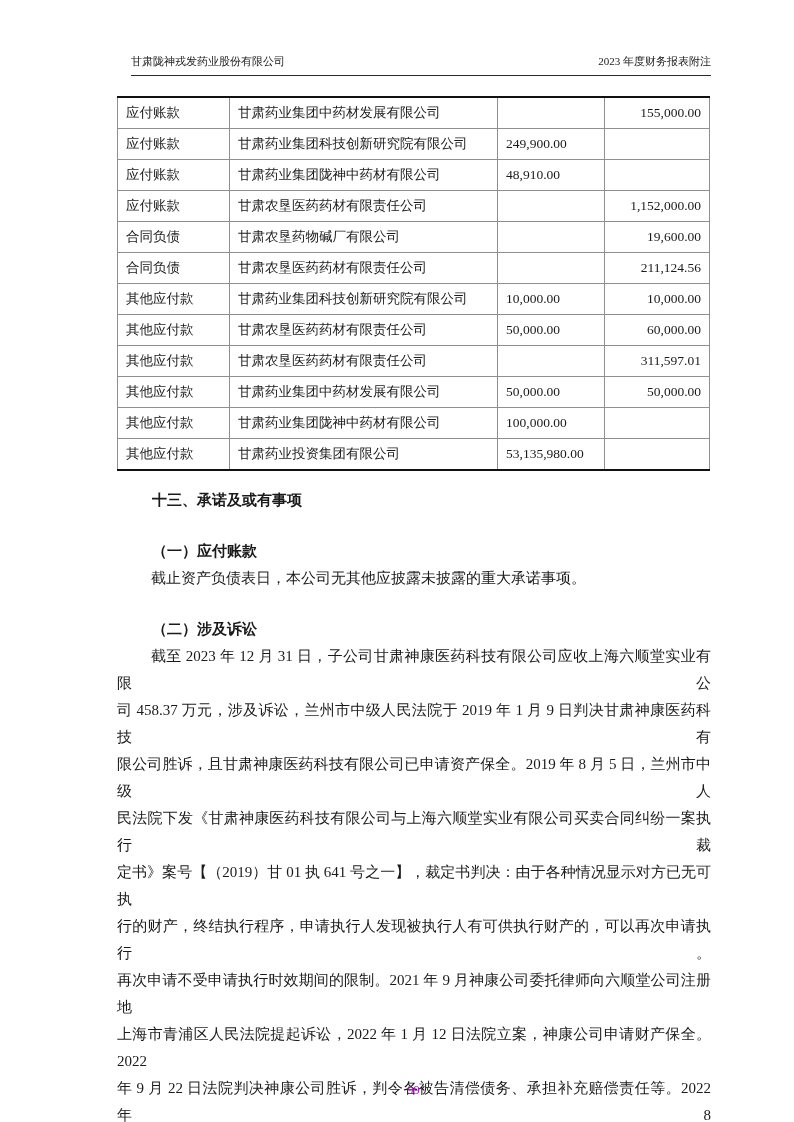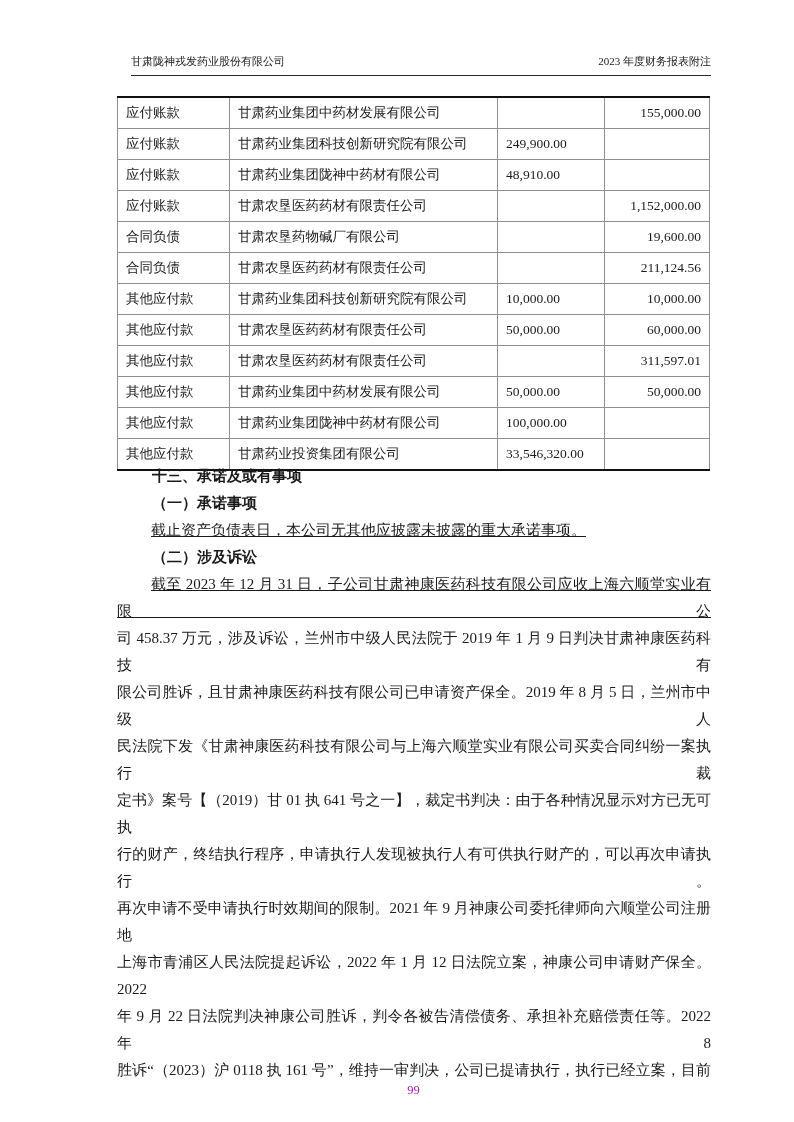--- a/index.html
+++ b/index.html
@@ -38,23 +38,23 @@
   }
   td.c0{width:96px;padding-left:10px;text-align:left;}
   td.c1{width:252px;padding-left:12px;text-align:left;}
   td.c2{width:90px;text-align:left;}
   td.c3{width:89px;text-align:right;margin-left:28px;}
   
   .body-content{
     position:absolute;left:117px;top:463px;width:594px;
     font-size:15px;line-height:27px;
   }
-  .t-h1,.t-h2{font-weight:bold;padding-left:35px;}
+  .t-h1,.t-h2{font-weight:bold;padding-left:35px;margin-top:24px;}
   .t-line,.t-line-indent{text-align:justify;text-align-last:justify;}
-  .t-line-indent,.t-line-indent-end{text-indent:34px;text-decoration:underline;}
+  .t-line-indent,.t-line-indent-end{text-indent:34px;}
   
   .footer{
     position:absolute;left:117px;top:1044px;width:593px;
     text-align:center;font-size:12.5px;color:#a21caf;margin-top:39px;
   }
 </style>
 </head>
 <body>
 
 <div class="page">
@@ -129,30 +129,30 @@
           </tr>
           <tr>
             <td class="c0">其他应付款</td>
             <td class="c1">甘肃药业集团陇神中药材有限公司</td>
             <td class="c2">100,000.00</td>
             <td class="c3"></td>
           </tr>
           <tr>
             <td class="c0">其他应付款</td>
             <td class="c1">甘肃药业投资集团有限公司</td>
-            <td class="c2">33,546,320.00</td>
+            <td class="c2">53,135,980.00</td>
             <td class="c3"></td>
           </tr>
         </tbody>
     </table>
   </div>
 
   <div class="body-content">
       <div class="t-h1">十三、承诺及或有事项</div>
-      <div class="t-h2">（一）承诺事项</div>
+      <div class="t-h2">（一）应付账款</div>
       <div class="t-line-indent-end">截止资产负债表日，本公司无其他应披露未披露的重大承诺事项。</div>
       <div class="t-h2">（二）涉及诉讼</div>
       <div class="t-line-indent">截至 2023 年 12 月 31 日，子公司甘肃神康医药科技有限公司应收上海六顺堂实业有限公</div>
       <div class="t-line">司 458.37 万元，涉及诉讼，兰州市中级人民法院于 2019 年 1 月 9 日判决甘肃神康医药科技有</div>
       <div class="t-line">限公司胜诉，且甘肃神康医药科技有限公司已申请资产保全。2019 年 8 月 5 日，兰州市中级人</div>
       <div class="t-line">民法院下发《甘肃神康医药科技有限公司与上海六顺堂实业有限公司买卖合同纠纷一案执行裁</div>
       <div class="t-line">定书》案号【（2019）甘 01 执 641 号之一】，裁定书判决：由于各种情况显示对方已无可执</div>
       <div class="t-line">行的财产，终结执行程序，申请执行人发现被执行人有可供执行财产的，可以再次申请执行。</div>
       <div class="t-line">再次申请不受申请执行时效期间的限制。2021 年 9 月神康公司委托律师向六顺堂公司注册地</div>
       <div class="t-line">上海市青浦区人民法院提起诉讼，2022 年 1 月 12 日法院立案，神康公司申请财产保全。2022</div>

